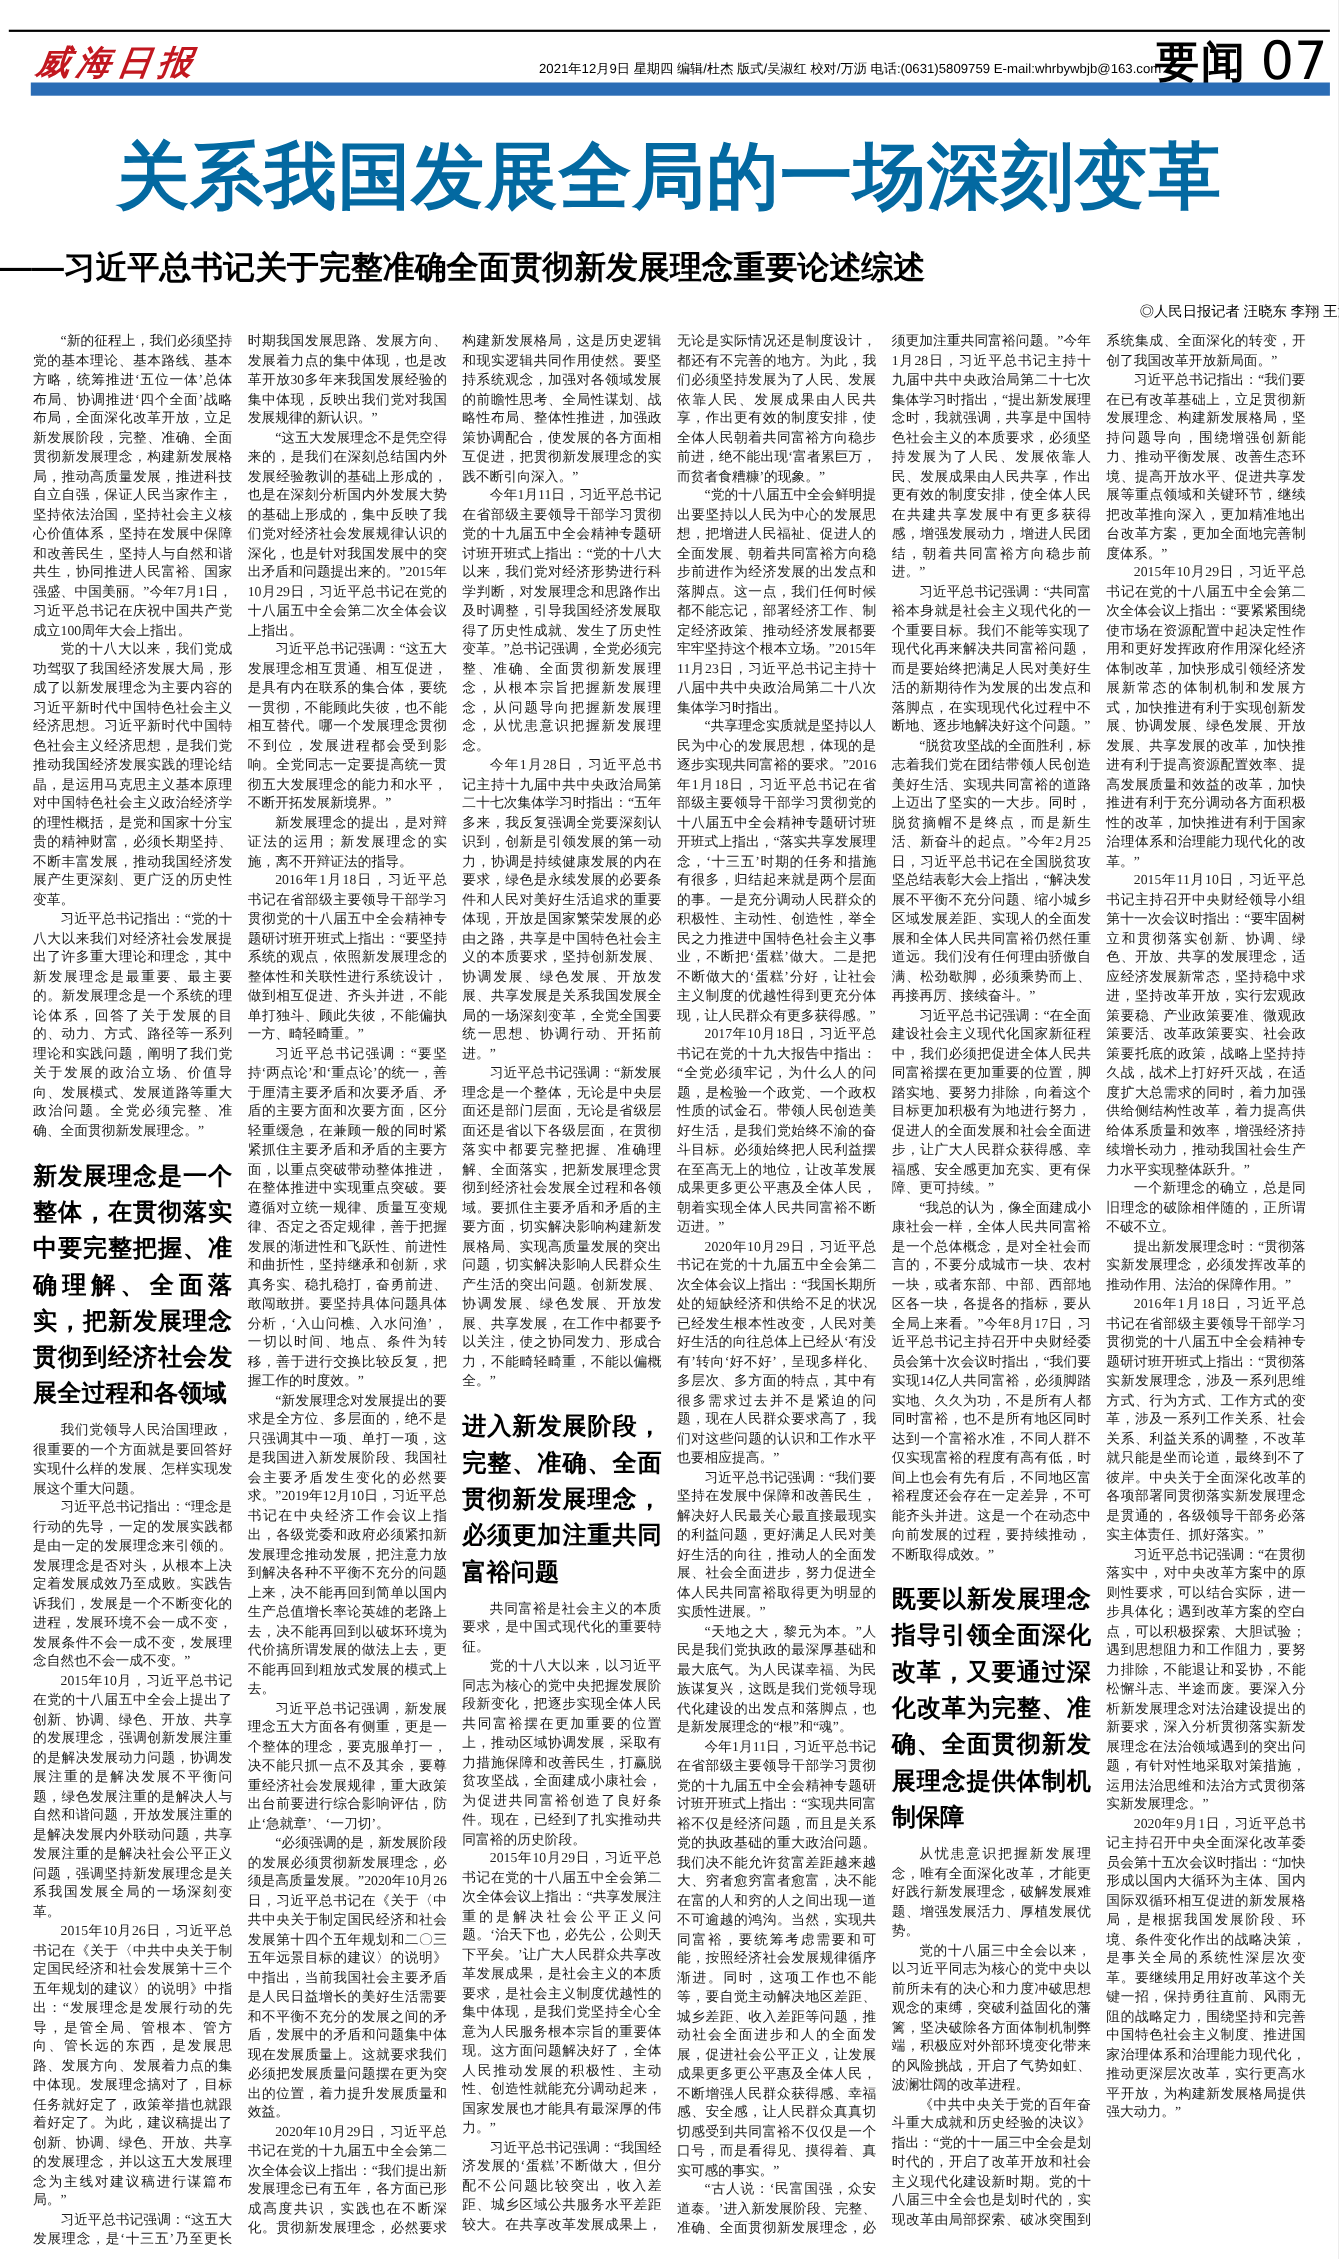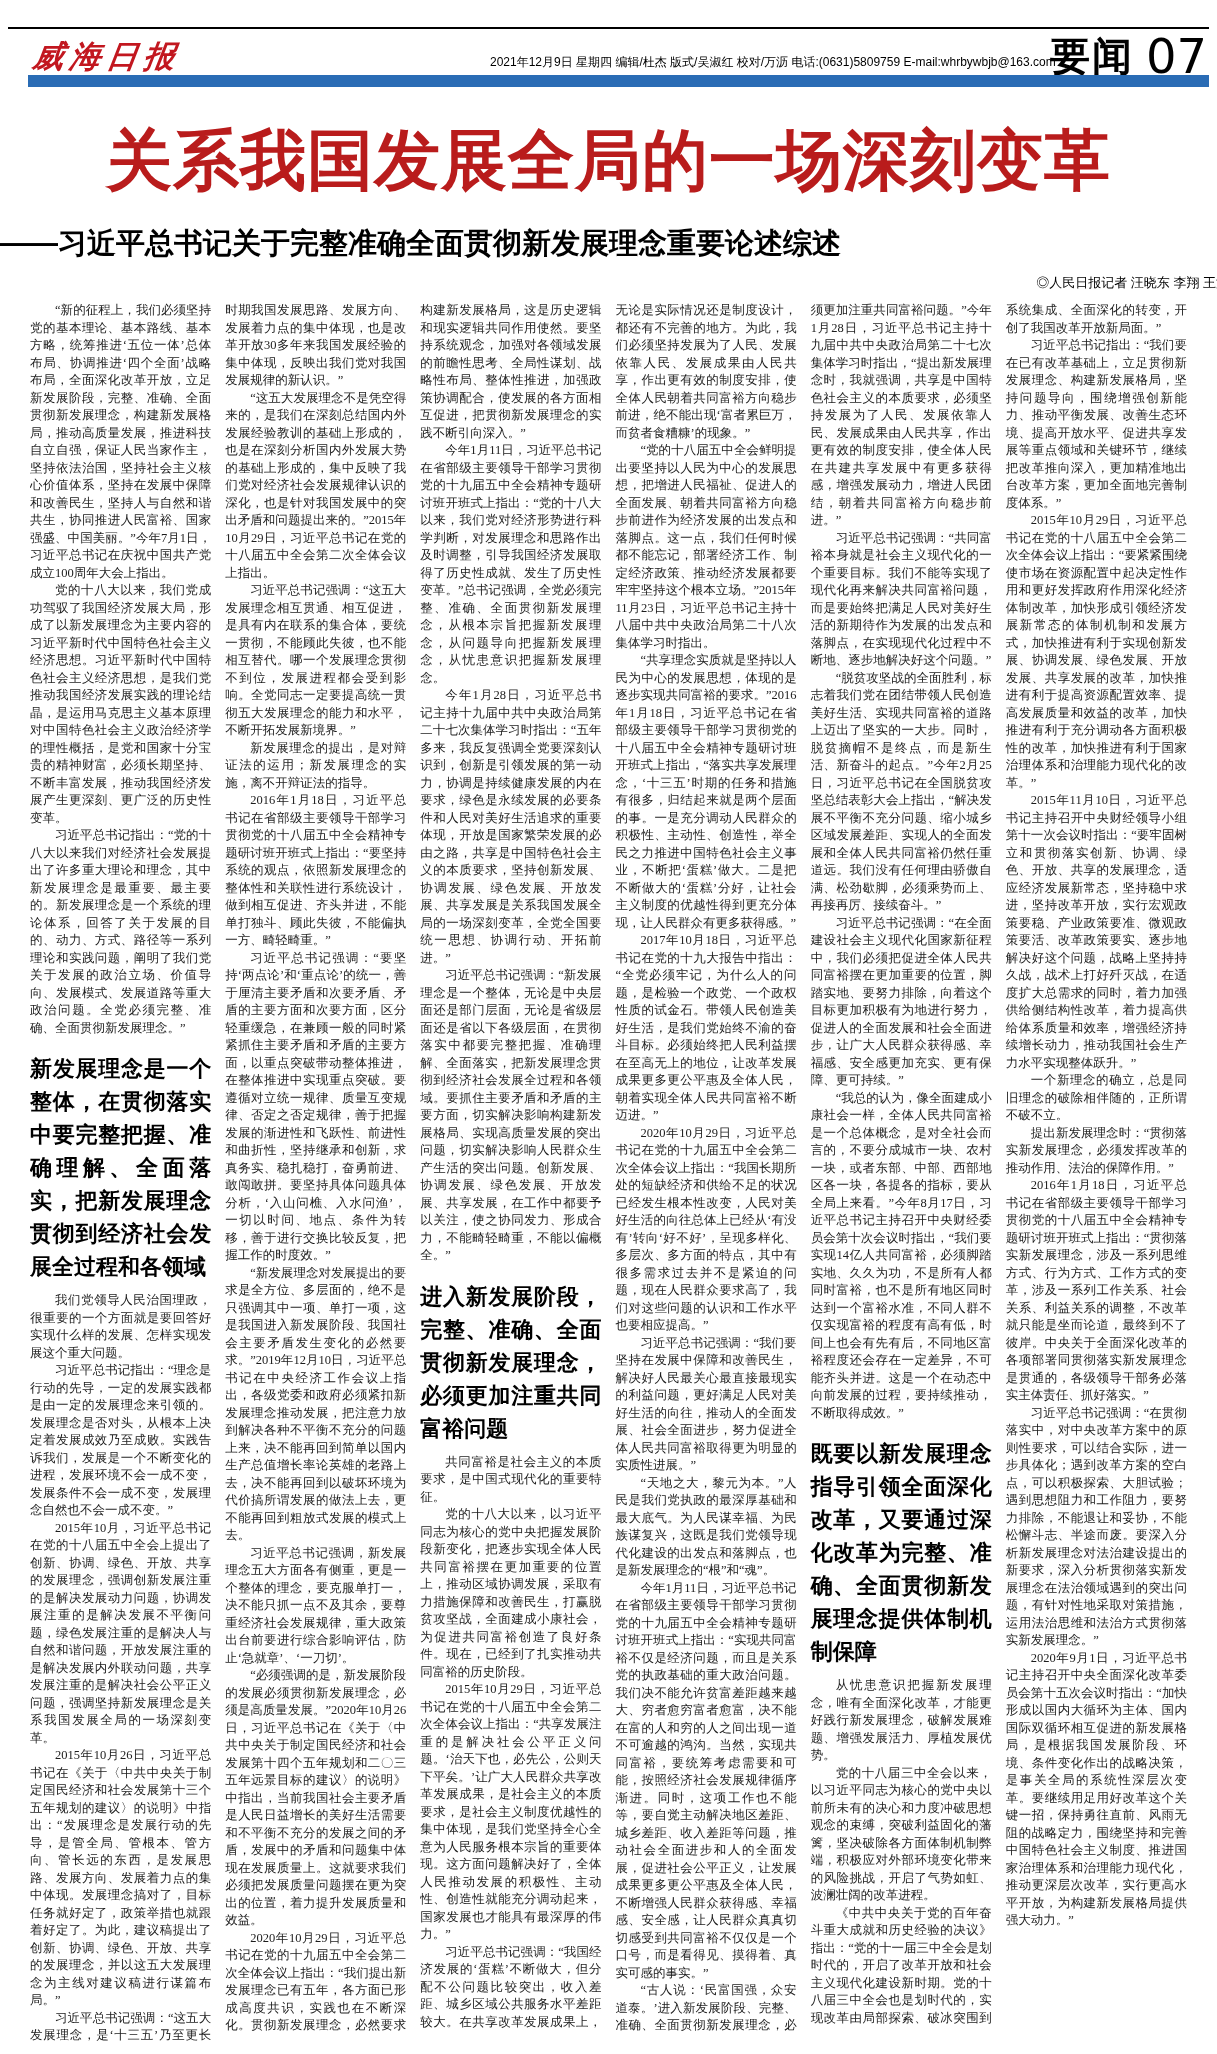--- a/index.html
+++ b/index.html
@@ -25,21 +25,21 @@
     position:absolute; right:10px; top:28px;
     display:flex; align-items:center; gap:12px; color:#000;
   }
   .section-zh { font-family:"Liberation Sans","DejaVu Sans",sans-serif; font-weight:900; font-size:40px; letter-spacing:2px; }
   .section-num { font-family:"DejaVu Sans",sans-serif; font-weight:400; font-size:48px; }
   .blue-bar { position:absolute; left:28px; top:75px; width:1181px; height:12px; background:#2a6cb5; }
   
   .headline {
     position:absolute; left:0; top:116px; width:100%;
     text-align:center; font-weight:900; font-size:66px; letter-spacing:1px;
-    color:#b91c1c; white-space:nowrap;
+    color:#0369a1; white-space:nowrap;
   }
   .subtitle {
     position:absolute; left:0; top:224px; width:100%;
     font-weight:700; font-size:29px;
     font-family:"Liberation Sans","DejaVu Sans",sans-serif; color:#000; white-space:nowrap;
   }
   .byline {
     position:absolute; left:0; top:274px; width:100%;
     text-align:right; font-size:13px;
     font-family:Liberation Sans, sans-serif; color:#000;padding-left:12px;
@@ -118,21 +118,21 @@
       <p class="body-para">习近平总书记强调：“共同富裕本身就是社会主义现代化的一个重要目标。我们不能等实现了现代化再来解决共同富裕问题，而是要始终把满足人民对美好生活的新期待作为发展的出发点和落脚点，在实现现代化过程中不断地、逐步地解决好这个问题。”</p>
       <p class="body-para">“脱贫攻坚战的全面胜利，标志着我们党在团结带领人民创造美好生活、实现共同富裕的道路上迈出了坚实的一大步。同时，脱贫摘帽不是终点，而是新生活、新奋斗的起点。”今年2月25日，习近平总书记在全国脱贫攻坚总结表彰大会上指出，“解决发展不平衡不充分问题、缩小城乡区域发展差距、实现人的全面发展和全体人民共同富裕仍然任重道远。我们没有任何理由骄傲自满、松劲歇脚，必须乘势而上、再接再厉、接续奋斗。”</p>
       <p class="body-para">习近平总书记强调：“在全面建设社会主义现代化国家新征程中，我们必须把促进全体人民共同富裕摆在更加重要的位置，脚踏实地、要努力排除，向着这个目标更加积极有为地进行努力，促进人的全面发展和社会全面进步，让广大人民群众获得感、幸福感、安全感更加充实、更有保障、更可持续。”</p>
       <p class="body-para">“我总的认为，像全面建成小康社会一样，全体人民共同富裕是一个总体概念，是对全社会而言的，不要分成城市一块、农村一块，或者东部、中部、西部地区各一块，各提各的指标，要从全局上来看。”今年8月17日，习近平总书记主持召开中央财经委员会第十次会议时指出，“我们要实现14亿人共同富裕，必须脚踏实地、久久为功，不是所有人都同时富裕，也不是所有地区同时达到一个富裕水准，不同人群不仅实现富裕的程度有高有低，时间上也会有先有后，不同地区富裕程度还会存在一定差异，不可能齐头并进。这是一个在动态中向前发展的过程，要持续推动，不断取得成效。”</p>
       <h2 class="col-subhead">既要以新发展理念指导引领全面深化改革，又要通过深化改革为完整、准确、全面贯彻新发展理念提供体制机制保障</h2>
       <p class="body-para">从忧患意识把握新发展理念，唯有全面深化改革，才能更好践行新发展理念，破解发展难题、增强发展活力、厚植发展优势。</p>
       <p class="body-para">党的十八届三中全会以来，以习近平同志为核心的党中央以前所未有的决心和力度冲破思想观念的束缚，突破利益固化的藩篱，坚决破除各方面体制机制弊端，积极应对外部环境变化带来的风险挑战，开启了气势如虹、波澜壮阔的改革进程。</p>
       <p class="body-para">《中共中央关于党的百年奋斗重大成就和历史经验的决议》指出：“党的十一届三中全会是划时代的，开启了改革开放和社会主义现代化建设新时期。党的十八届三中全会也是划时代的，实现改革由局部探索、破冰突围到系统集成、全面深化的转变，开创了我国改革开放新局面。”</p>
       <p class="body-para">习近平总书记指出：“我们要在已有改革基础上，立足贯彻新发展理念、构建新发展格局，坚持问题导向，围绕增强创新能力、推动平衡发展、改善生态环境、提高开放水平、促进共享发展等重点领域和关键环节，继续把改革推向深入，更加精准地出台改革方案，更加全面地完善制度体系。”</p>
       <p class="body-para">2015年10月29日，习近平总书记在党的十八届五中全会第二次全体会议上指出：“要紧紧围绕使市场在资源配置中起决定性作用和更好发挥政府作用深化经济体制改革，加快形成引领经济发展新常态的体制机制和发展方式，加快推进有利于实现创新发展、协调发展、绿色发展、开放发展、共享发展的改革，加快推进有利于提高资源配置效率、提高发展质量和效益的改革，加快推进有利于充分调动各方面积极性的改革，加快推进有利于国家治理体系和治理能力现代化的改革。”</p>
-      <p class="body-para">2015年11月10日，习近平总书记主持召开中央财经领导小组第十一次会议时指出：“要牢固树立和贯彻落实创新、协调、绿色、开放、共享的发展理念，适应经济发展新常态，坚持稳中求进，坚持改革开放，实行宏观政策要稳、产业政策要准、微观政策要活、改革政策要实、逐步地解决好这个问题，战略上坚持持久战，战术上打好歼灭战，在适度扩大总需求的同时，着力加强供给侧结构性改革，着力提高供给体系质量和效率，增强经济持续增长动力，推动我国社会生产力水平实现整体跃升。”</p>
+      <p class="body-para">2015年11月10日，习近平总书记主持召开中央财经领导小组第十一次会议时指出：“要牢固树立和贯彻落实创新、协调、绿色、开放、共享的发展理念，适应经济发展新常态，坚持稳中求进，坚持改革开放，实行宏观政策要稳、产业政策要准、微观政策要活、改革政策要实、社会政策要托底的政策，战略上坚持持久战，战术上打好歼灭战，在适度扩大总需求的同时，着力加强供给侧结构性改革，着力提高供给体系质量和效率，增强经济持续增长动力，推动我国社会生产力水平实现整体跃升。”</p>
       <p class="body-para">一个新理念的确立，总是同旧理念的破除相伴随的，正所谓不破不立。</p>
       <p class="body-para">提出新发展理念时：“贯彻落实新发展理念，必须发挥改革的推动作用、法治的保障作用。”</p>
       <p class="body-para">2016年1月18日，习近平总书记在省部级主要领导干部学习贯彻党的十八届五中全会精神专题研讨班开班式上指出：“贯彻落实新发展理念，涉及一系列思维方式、行为方式、工作方式的变革，涉及一系列工作关系、社会关系、利益关系的调整，不改革就只能是坐而论道，最终到不了彼岸。中央关于全面深化改革的各项部署同贯彻落实新发展理念是贯通的，各级领导干部务必落实主体责任、抓好落实。”</p>
       <p class="body-para">习近平总书记强调：“在贯彻落实中，对中央改革方案中的原则性要求，可以结合实际，进一步具体化；遇到改革方案的空白点，可以积极探索、大胆试验；遇到思想阻力和工作阻力，要努力排除，不能退让和妥协，不能松懈斗志、半途而废。要深入分析新发展理念对法治建设提出的新要求，深入分析贯彻落实新发展理念在法治领域遇到的突出问题，有针对性地采取对策措施，运用法治思维和法治方式贯彻落实新发展理念。”</p>
       <p class="body-para">2020年9月1日，习近平总书记主持召开中央全面深化改革委员会第十五次会议时指出：“加快形成以国内大循环为主体、国内国际双循环相互促进的新发展格局，是根据我国发展阶段、环境、条件变化作出的战略决策，是事关全局的系统性深层次变革。要继续用足用好改革这个关键一招，保持勇往直前、风雨无阻的战略定力，围绕坚持和完善中国特色社会主义制度、推进国家治理体系和治理能力现代化，推动更深层次改革，实行更高水平开放，为构建新发展格局提供强大动力。”</p>
     </div>
 
 </div>
 
 </body></html>

